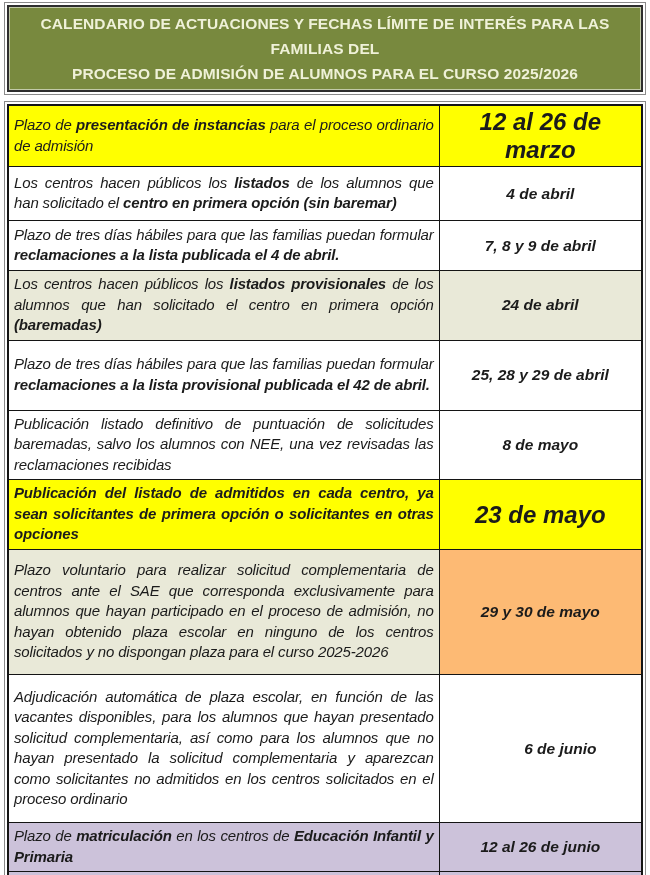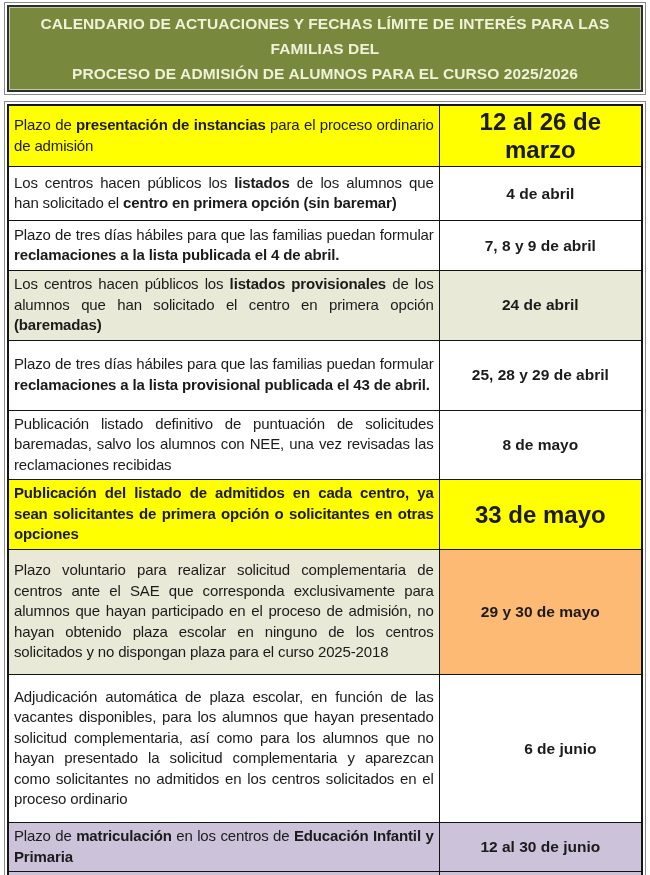--- a/index.html
+++ b/index.html
@@ -32,20 +32,21 @@
 
   table.calendar {
     border-collapse: collapse;
     width: 100%;
     table-layout: fixed;
     border: 2px solid #141414;
   }
   table.calendar td {
     border: 1.5px solid #141414;
     overflow: hidden;
+    font-style: italic;
   }
   td.desc {
     text-align: justify;
     padding: 3px 5px 4px 5px;
     font-size: 15px;
     line-height: 20.5px;
     letter-spacing: -0.15px;
     vertical-align: middle;
   }
   td.desc .b { font-weight: bold; }
@@ -87,42 +88,42 @@
           </tr>
           <tr style="height: 50px;">
             <td class="desc" style="background: rgb(255, 255, 255);"><span>Plazo de tres días hábiles para que las familias puedan formular </span><span class="b">reclamaciones a la lista publicada el 4 de abril.</span></td>
             <td class="date" style="background: rgb(255, 255, 255);">7, 8 y 9 de abril</td>
           </tr>
           <tr style="height: 55px;">
             <td class="desc" style="background: rgb(233, 233, 216);"><span>Los centros hacen públicos los </span><span class="b">listados provisionales</span><span> de los alumnos que han solicitado el centro en primera opción </span><span class="b">(baremadas)</span></td>
             <td class="date" style="background: rgb(233, 233, 216);">24 de abril</td>
           </tr>
           <tr style="height: 70px;">
-            <td class="desc" style="background: rgb(255, 255, 255);"><span>Plazo de tres días hábiles para que las familias puedan formular </span><span class="b">reclamaciones a la lista provisional publicada el 43 de abril.</span></td>
+            <td class="desc" style="background: rgb(255, 255, 255);"><span>Plazo de tres días hábiles para que las familias puedan formular </span><span class="b">reclamaciones a la lista provisional publicada el 42 de abril.</span></td>
             <td class="date" style="background: rgb(255, 255, 255);">25, 28 y 29 de abril</td>
           </tr>
           <tr style="height: 65px;">
             <td class="desc" style="background: rgb(255, 255, 255);"><span>Publicación listado definitivo de puntuación de solicitudes baremadas, salvo los alumnos con NEE, una vez revisadas las reclamaciones recibidas</span></td>
             <td class="date" style="background: rgb(255, 255, 255);">8 de mayo</td>
           </tr>
           <tr style="height: 70px;">
             <td class="desc" style="background: rgb(255, 255, 0);"><span class="b">Publicación del listado de admitidos en cada centro, ya sean solicitantes de primera opción o solicitantes en otras opciones</span></td>
-            <td class="date large" style="background: rgb(255, 255, 0);">33 de mayo</td>
+            <td class="date large" style="background: rgb(255, 255, 0);">23 de mayo</td>
           </tr>
           <tr style="height: 125px;">
-            <td class="desc" style="background: rgb(233, 233, 216);"><span>Plazo voluntario para realizar solicitud complementaria de centros ante el SAE que corresponda exclusivamente para alumnos que hayan participado en el proceso de admisión, no hayan obtenido plaza escolar en ninguno de los centros solicitados y no dispongan plaza para el curso 2025-2018</span></td>
+            <td class="desc" style="background: rgb(233, 233, 216);"><span>Plazo voluntario para realizar solicitud complementaria de centros ante el SAE que corresponda exclusivamente para alumnos que hayan participado en el proceso de admisión, no hayan obtenido plaza escolar en ninguno de los centros solicitados y no dispongan plaza para el curso 2025-2026</span></td>
             <td class="date" style="background: #fdba74;">29 y 30 de mayo</td>
           </tr>
           <tr style="height: 148px;">
             <td class="desc" style="background: rgb(255, 255, 255);"><span>Adjudicación automática de plaza escolar, en función de las vacantes disponibles, para los alumnos que hayan presentado solicitud complementaria, así como para los alumnos que no hayan presentado la solicitud complementaria y aparezcan como solicitantes no admitidos en los centros solicitados en el proceso ordinario</span></td>
             <td class="date" style="background: rgb(255, 255, 255); padding-left: 44px;">6 de junio</td>
           </tr>
           <tr style="height: 45px;">
             <td class="desc" style="background: rgb(204, 194, 218);"><span>Plazo de </span><span class="b">matriculación</span><span> en los centros de </span><span class="b">Educación Infantil y Primaria</span></td>
-            <td class="date" style="background: rgb(204, 194, 218);">12 al 30 de junio</td>
+            <td class="date" style="background: rgb(204, 194, 218);">12 al 26 de junio</td>
           </tr>
           <tr style="height: 45px;">
             <td class="desc" style="background: rgb(204, 194, 218);"></td>
             <td class="date" style="background: rgb(204, 194, 218);">12 junio al 4 de julio</td>
           </tr>
         </tbody>
     </table>
   </div>
 
 </div>

